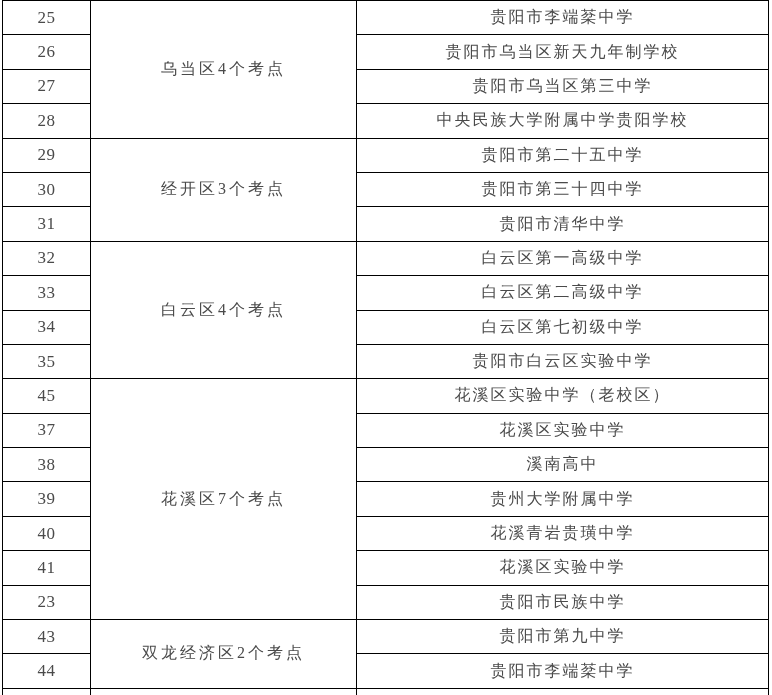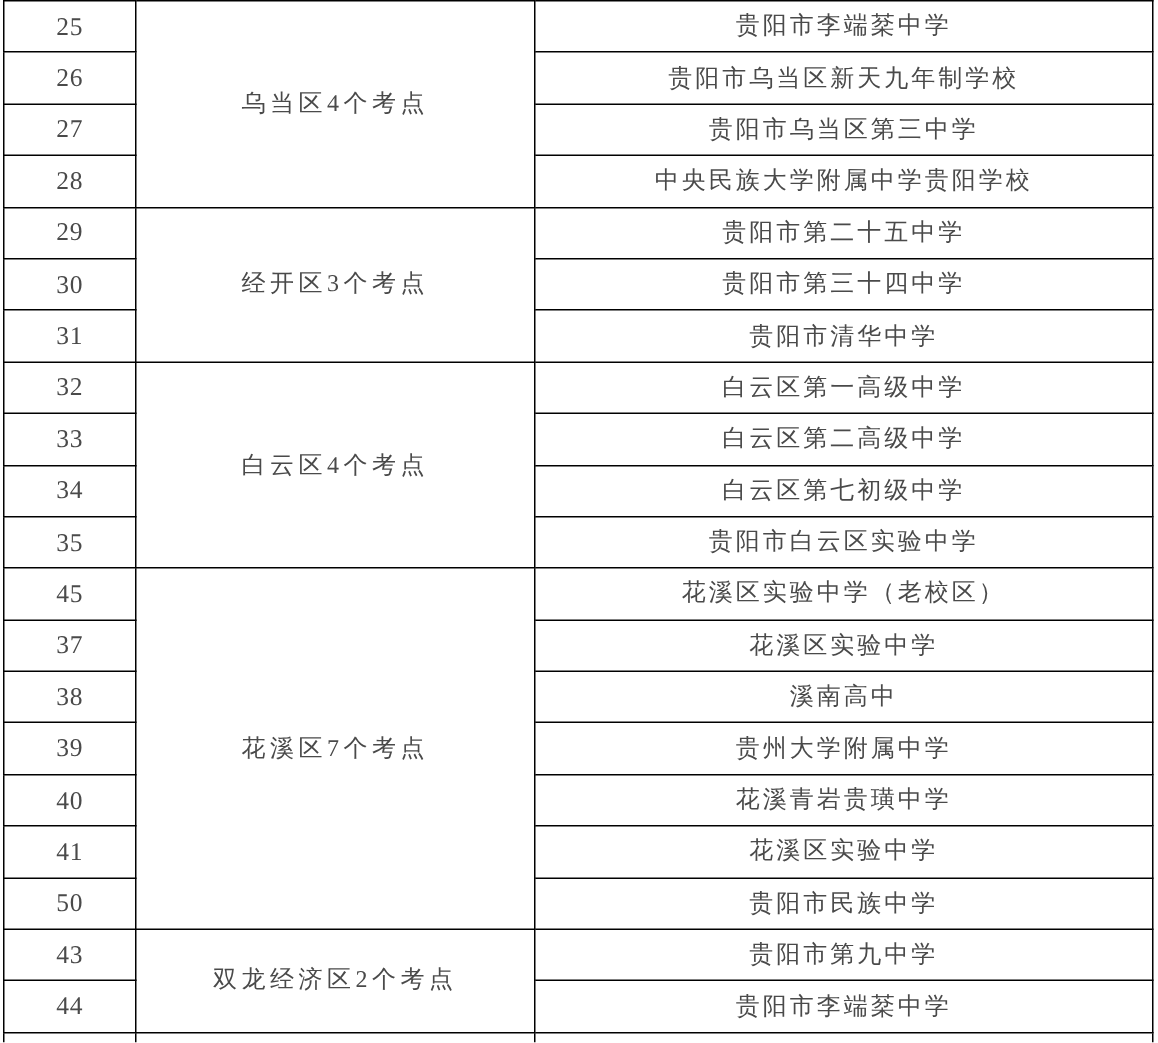--- a/index.html
+++ b/index.html
@@ -131,21 +131,21 @@
       </tr>
       <tr class="data-row">
         <td class="no-cell">40</td>
         <td class="school-cell">花溪青岩贵璜中学</td>
       </tr>
       <tr class="data-row">
         <td class="no-cell">41</td>
         <td class="school-cell">花溪区实验中学</td>
       </tr>
       <tr class="data-row">
-        <td class="no-cell">50</td>
+        <td class="no-cell">23</td>
         <td class="school-cell">贵阳市民族中学</td>
       </tr>
 
       <tr class="data-row">
         <td class="no-cell">43</td>
         <td class="grp-cell" rowspan="2">双龙经济区2个考点</td>
         <td class="school-cell">贵阳市第九中学</td>
       </tr>
       <tr class="data-row">
         <td class="no-cell">44</td>

